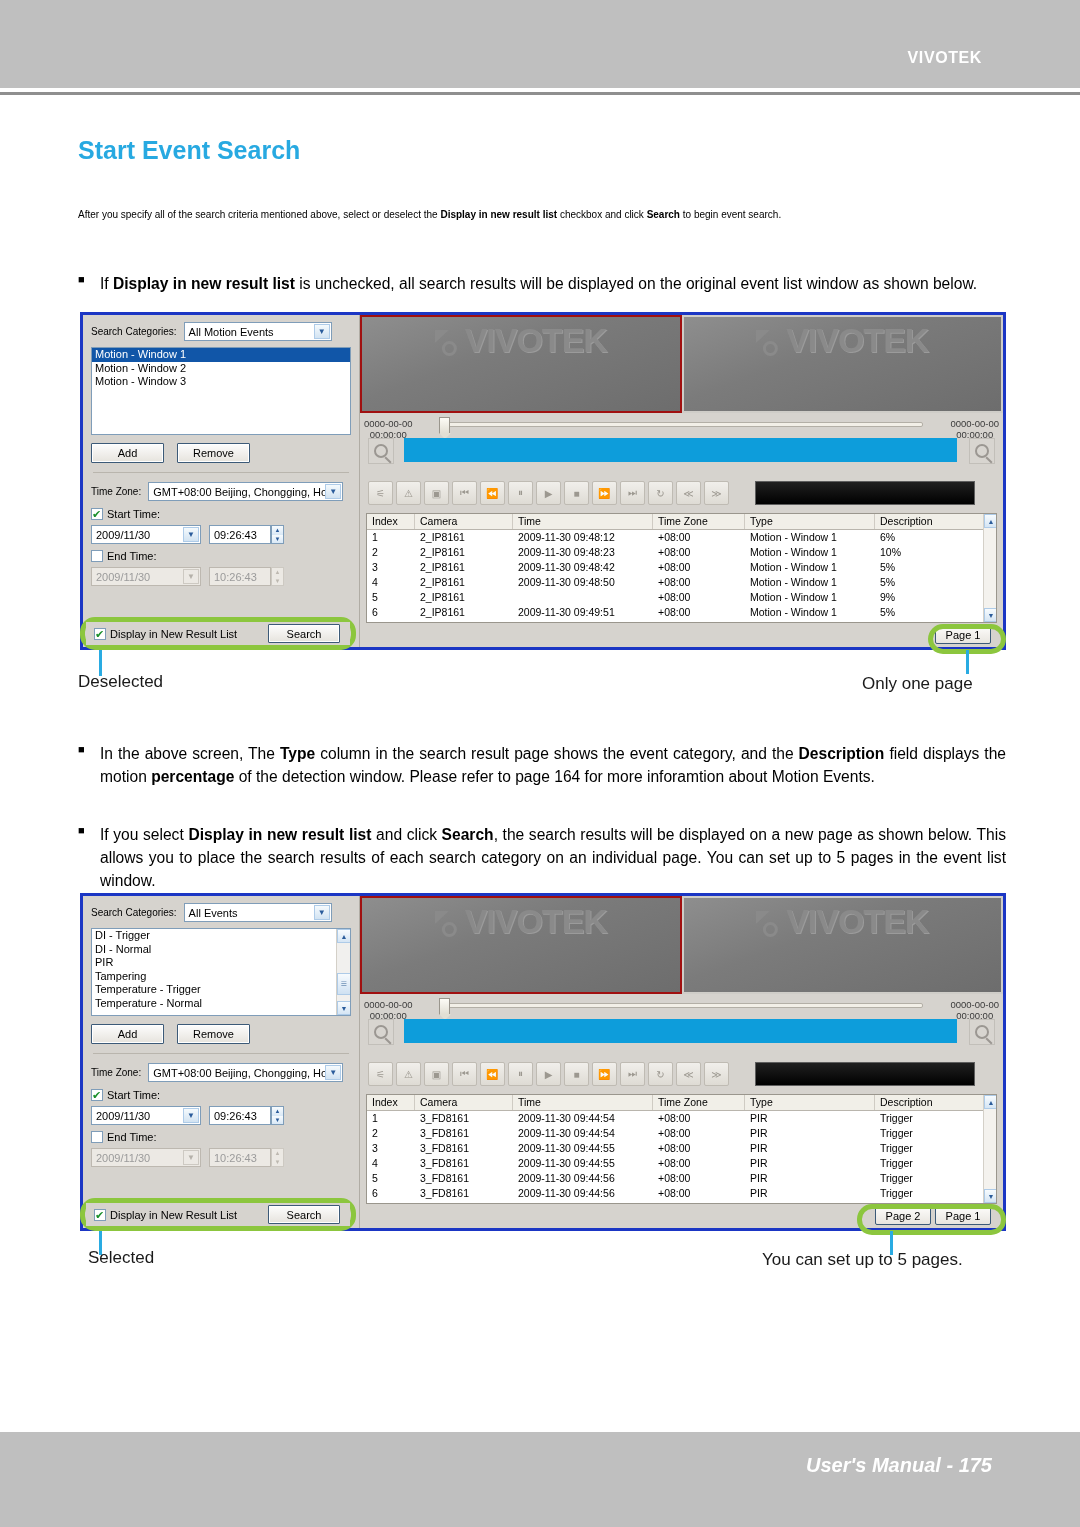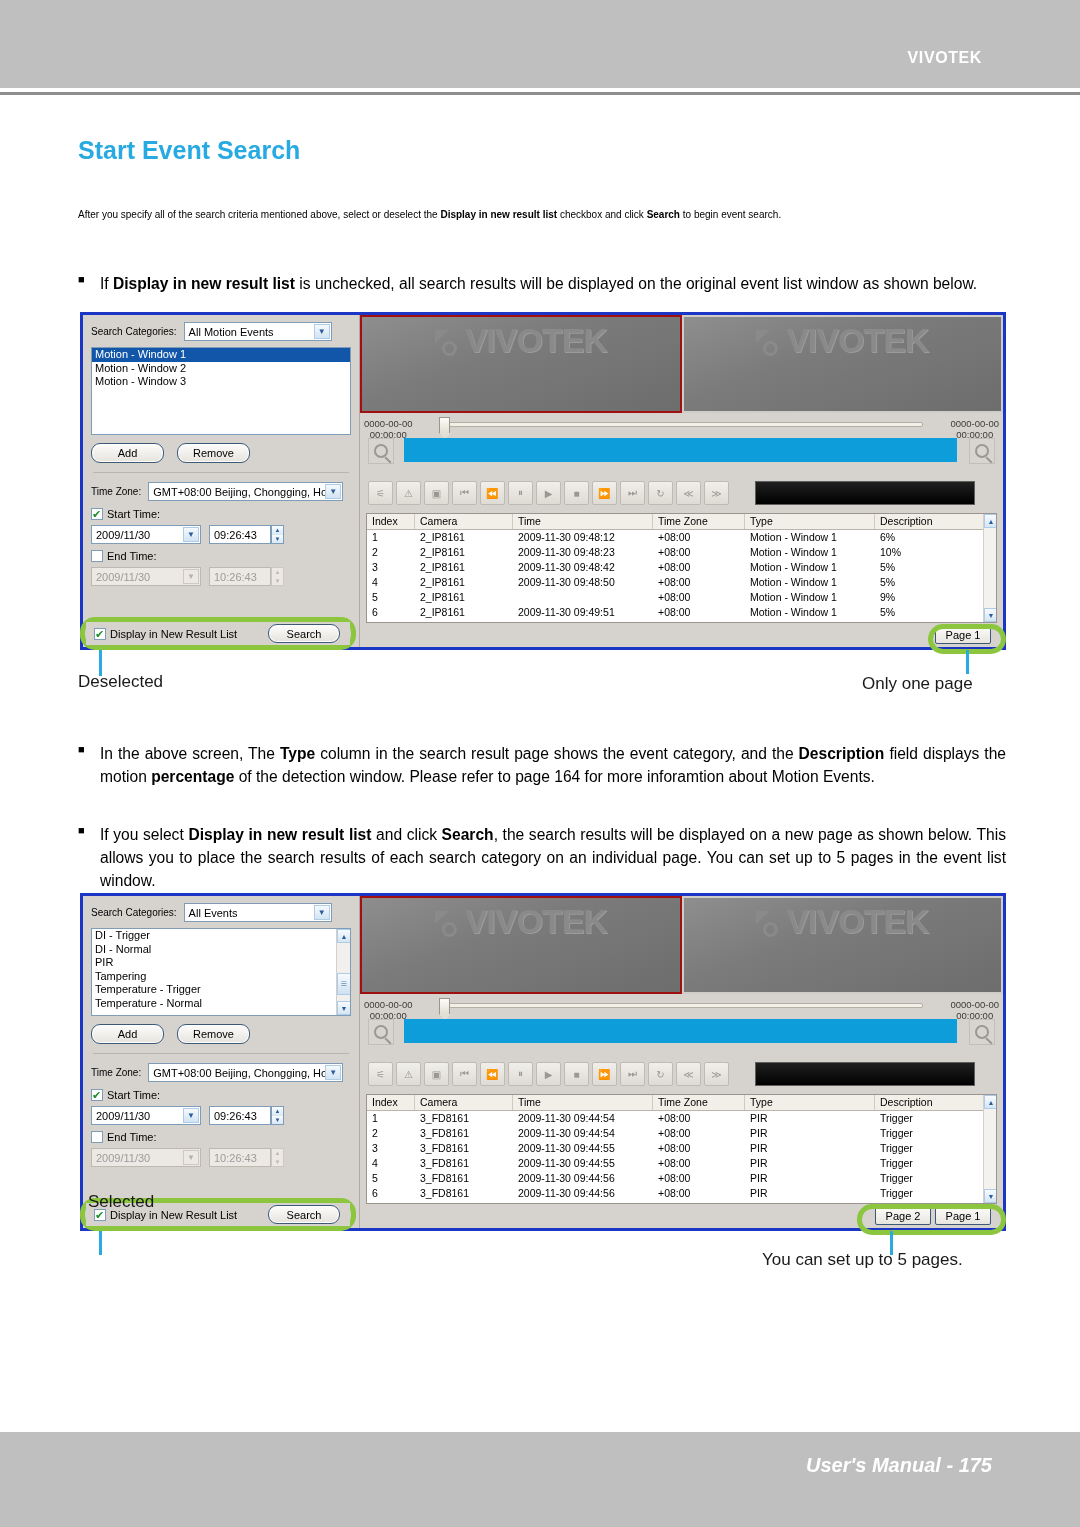--- a/index.html
+++ b/index.html
@@ -122,21 +122,21 @@
     position:absolute; left:0; width:14px; height:22px;
     background:linear-gradient(#f7fbfe,#cfe1f2);
     border:1px solid #aecbe8;
     display:flex; align-items:center; justify-content:center;
     font-size:7px; color:#6d8fb5;
   }
 
   .btn {
     height:20px; min-width:72px;
     background:linear-gradient(#fdfdfd,#e6e3dd);
-    border:1px solid #3c5a78; border-radius:9px;
+    border:1px solid #3c5a78; border-radius:1px;
     font-size:11px; color:#000;
     display:inline-flex; align-items:center; justify-content:center;
   }
   .btn.inner { box-shadow: inset 0 0 0 1px #ffffff; }
 
   .divider { height:1px; background:#b9b5ad; margin:9px 2px 9px 2px; }
 
   .chk { display:flex; align-items:flex-end; font-size:11px; color:#000; }
   .chk .box {
     width:12px; height:12px; background:#fff; border:1px solid #7f9db9;
@@ -728,18 +728,18 @@
 <div class="green-ring" style="left:857px; top:1204px; width:149px; height:31px;"></div>
 <div class="bottombar" style="left:86px; top:1203px; width:264px; height:23px; position:absolute;">
   <div class="chk">
     <span class="box on"></span>
     <span>Display in New Result List</span>
   </div>
   <div class="btn inner" style="width:68px; height:19px;">Search</div>
 </div>
 <div class="leader" style="left:99px; top:1231px; height:24px;"></div>
 <div class="leader" style="left:890px; top:1231px; height:24px;"></div>
-<div class="callout-label" style="left:88px; top:1192px;">Selected</div>
+<div class="callout-label" style="left:88px; top:1248px;">Selected</div>
 <div class="callout-label" style="left:762px; top:1250px;">You can set up to 5 pages.</div>
 
 <div class="page-footer">
   <div class="foot-text">User's Manual - 175</div>
 </div>
 
 </body></html>

